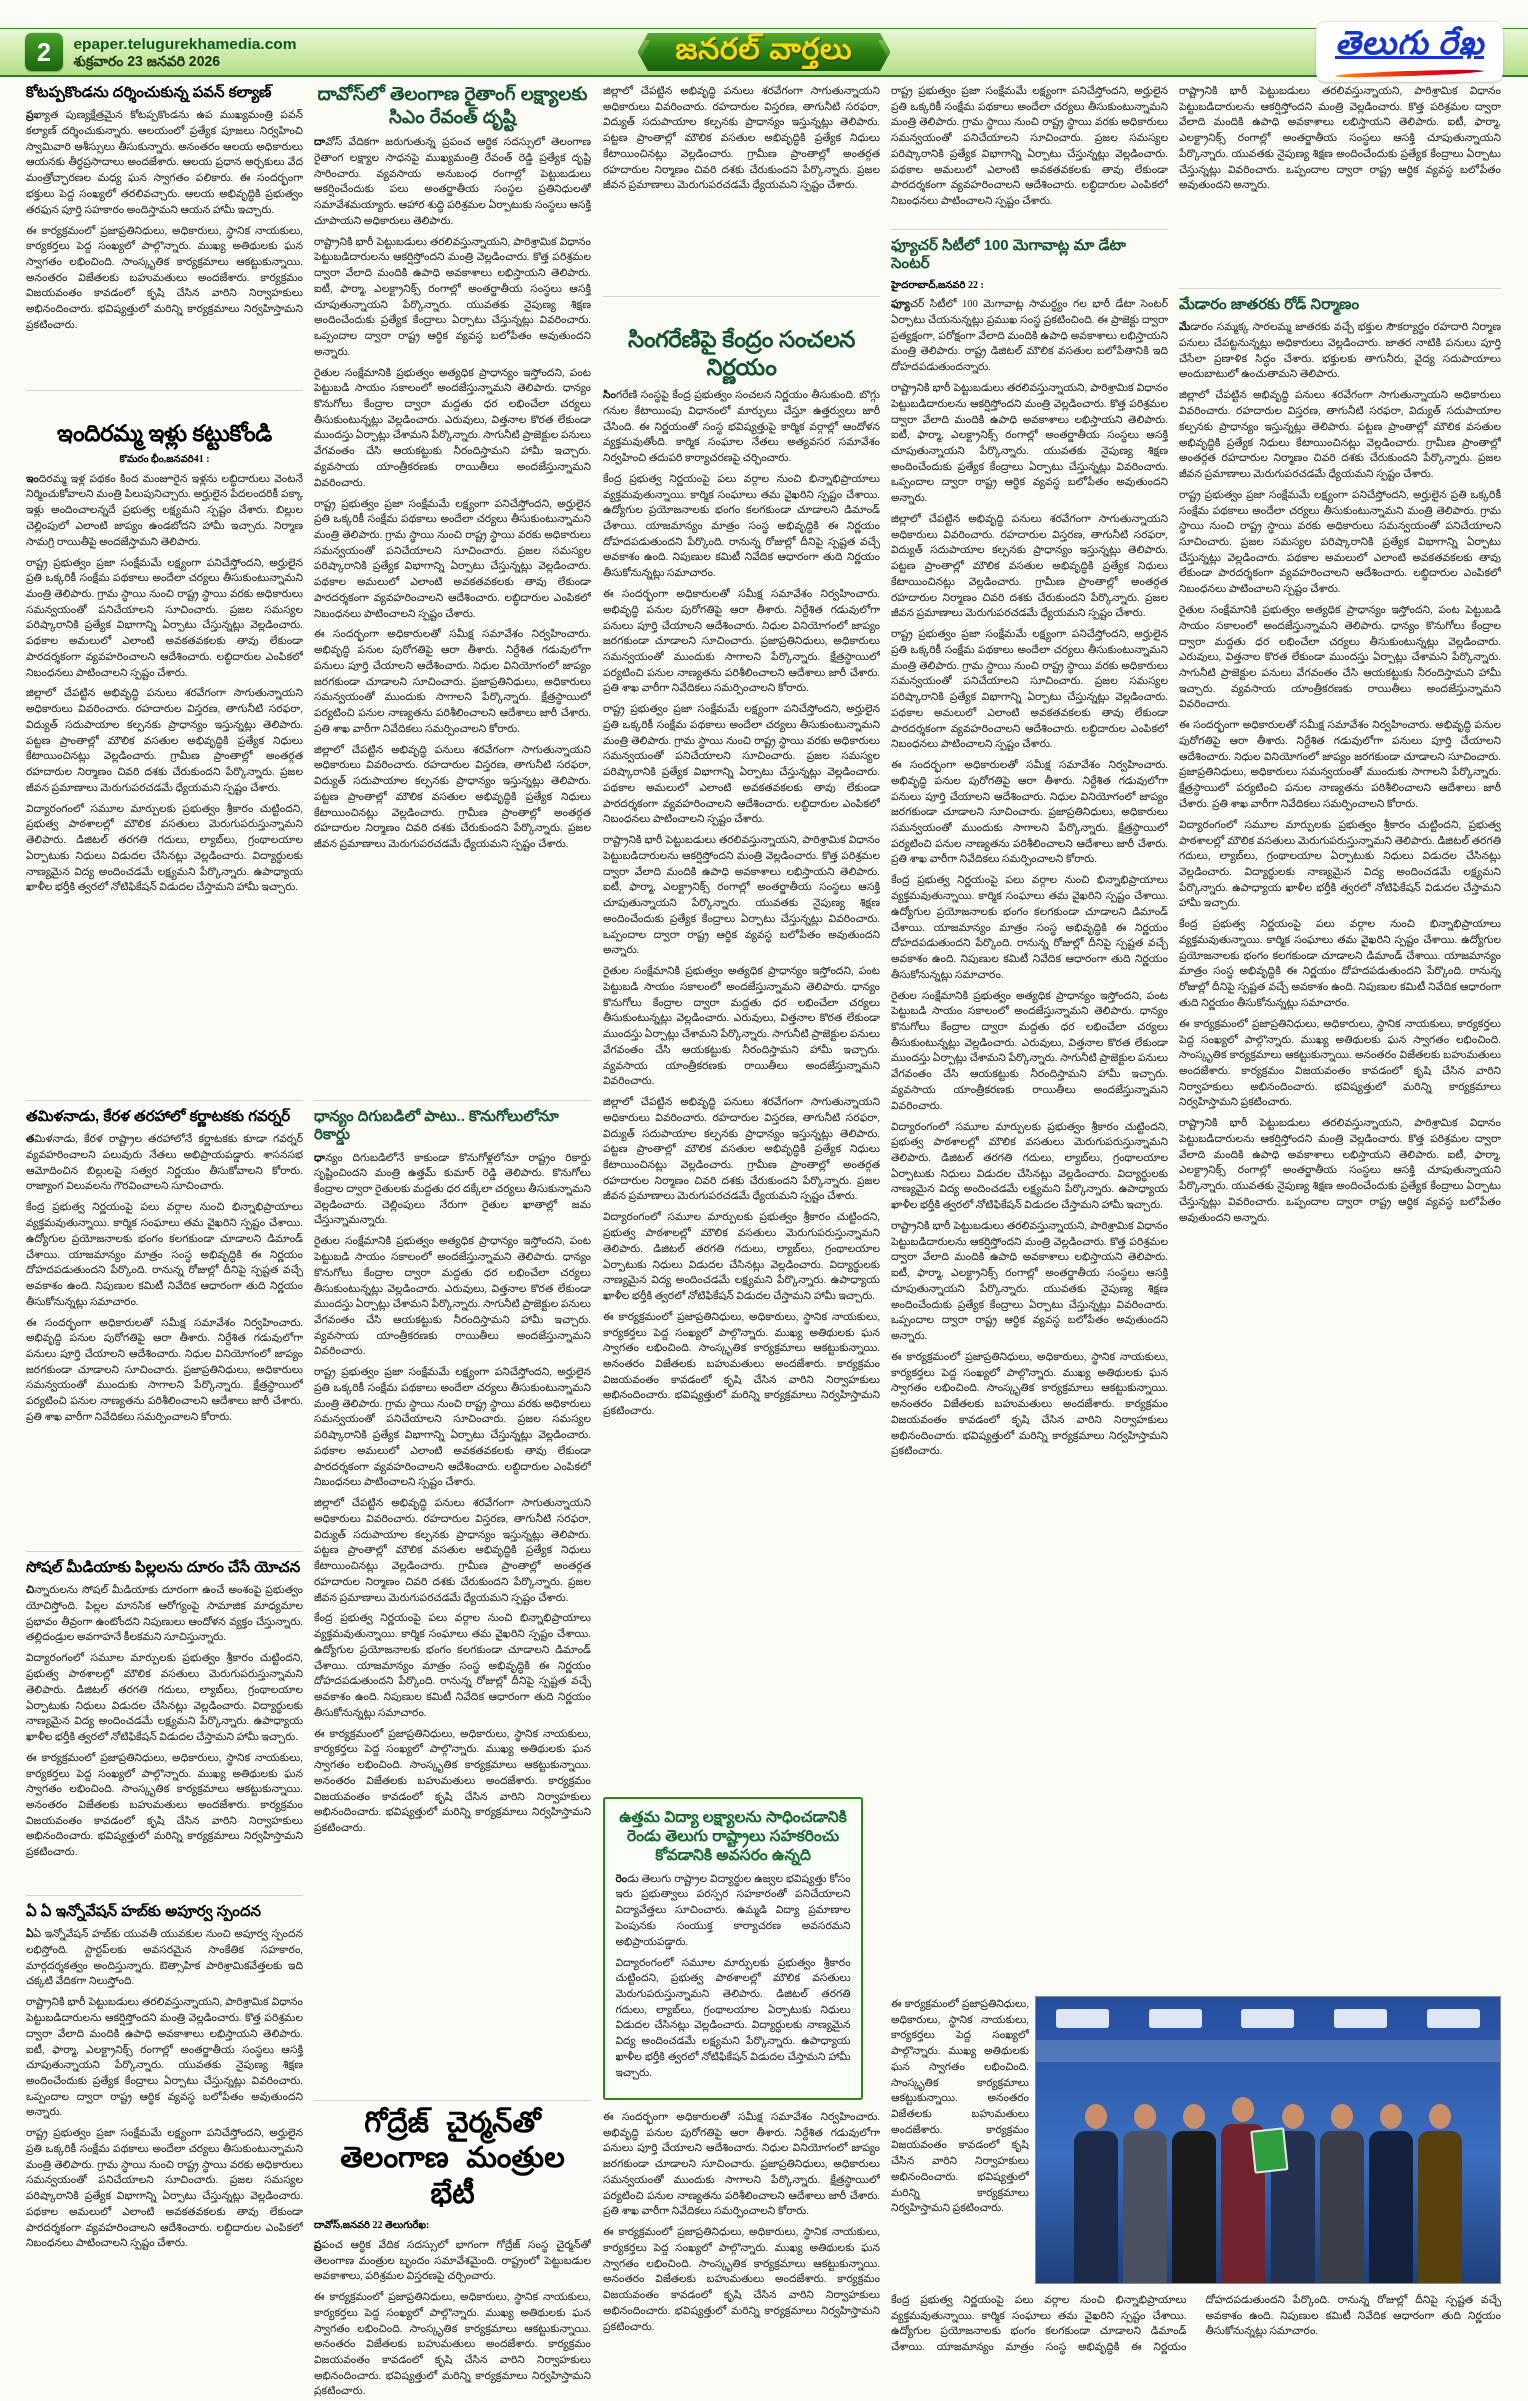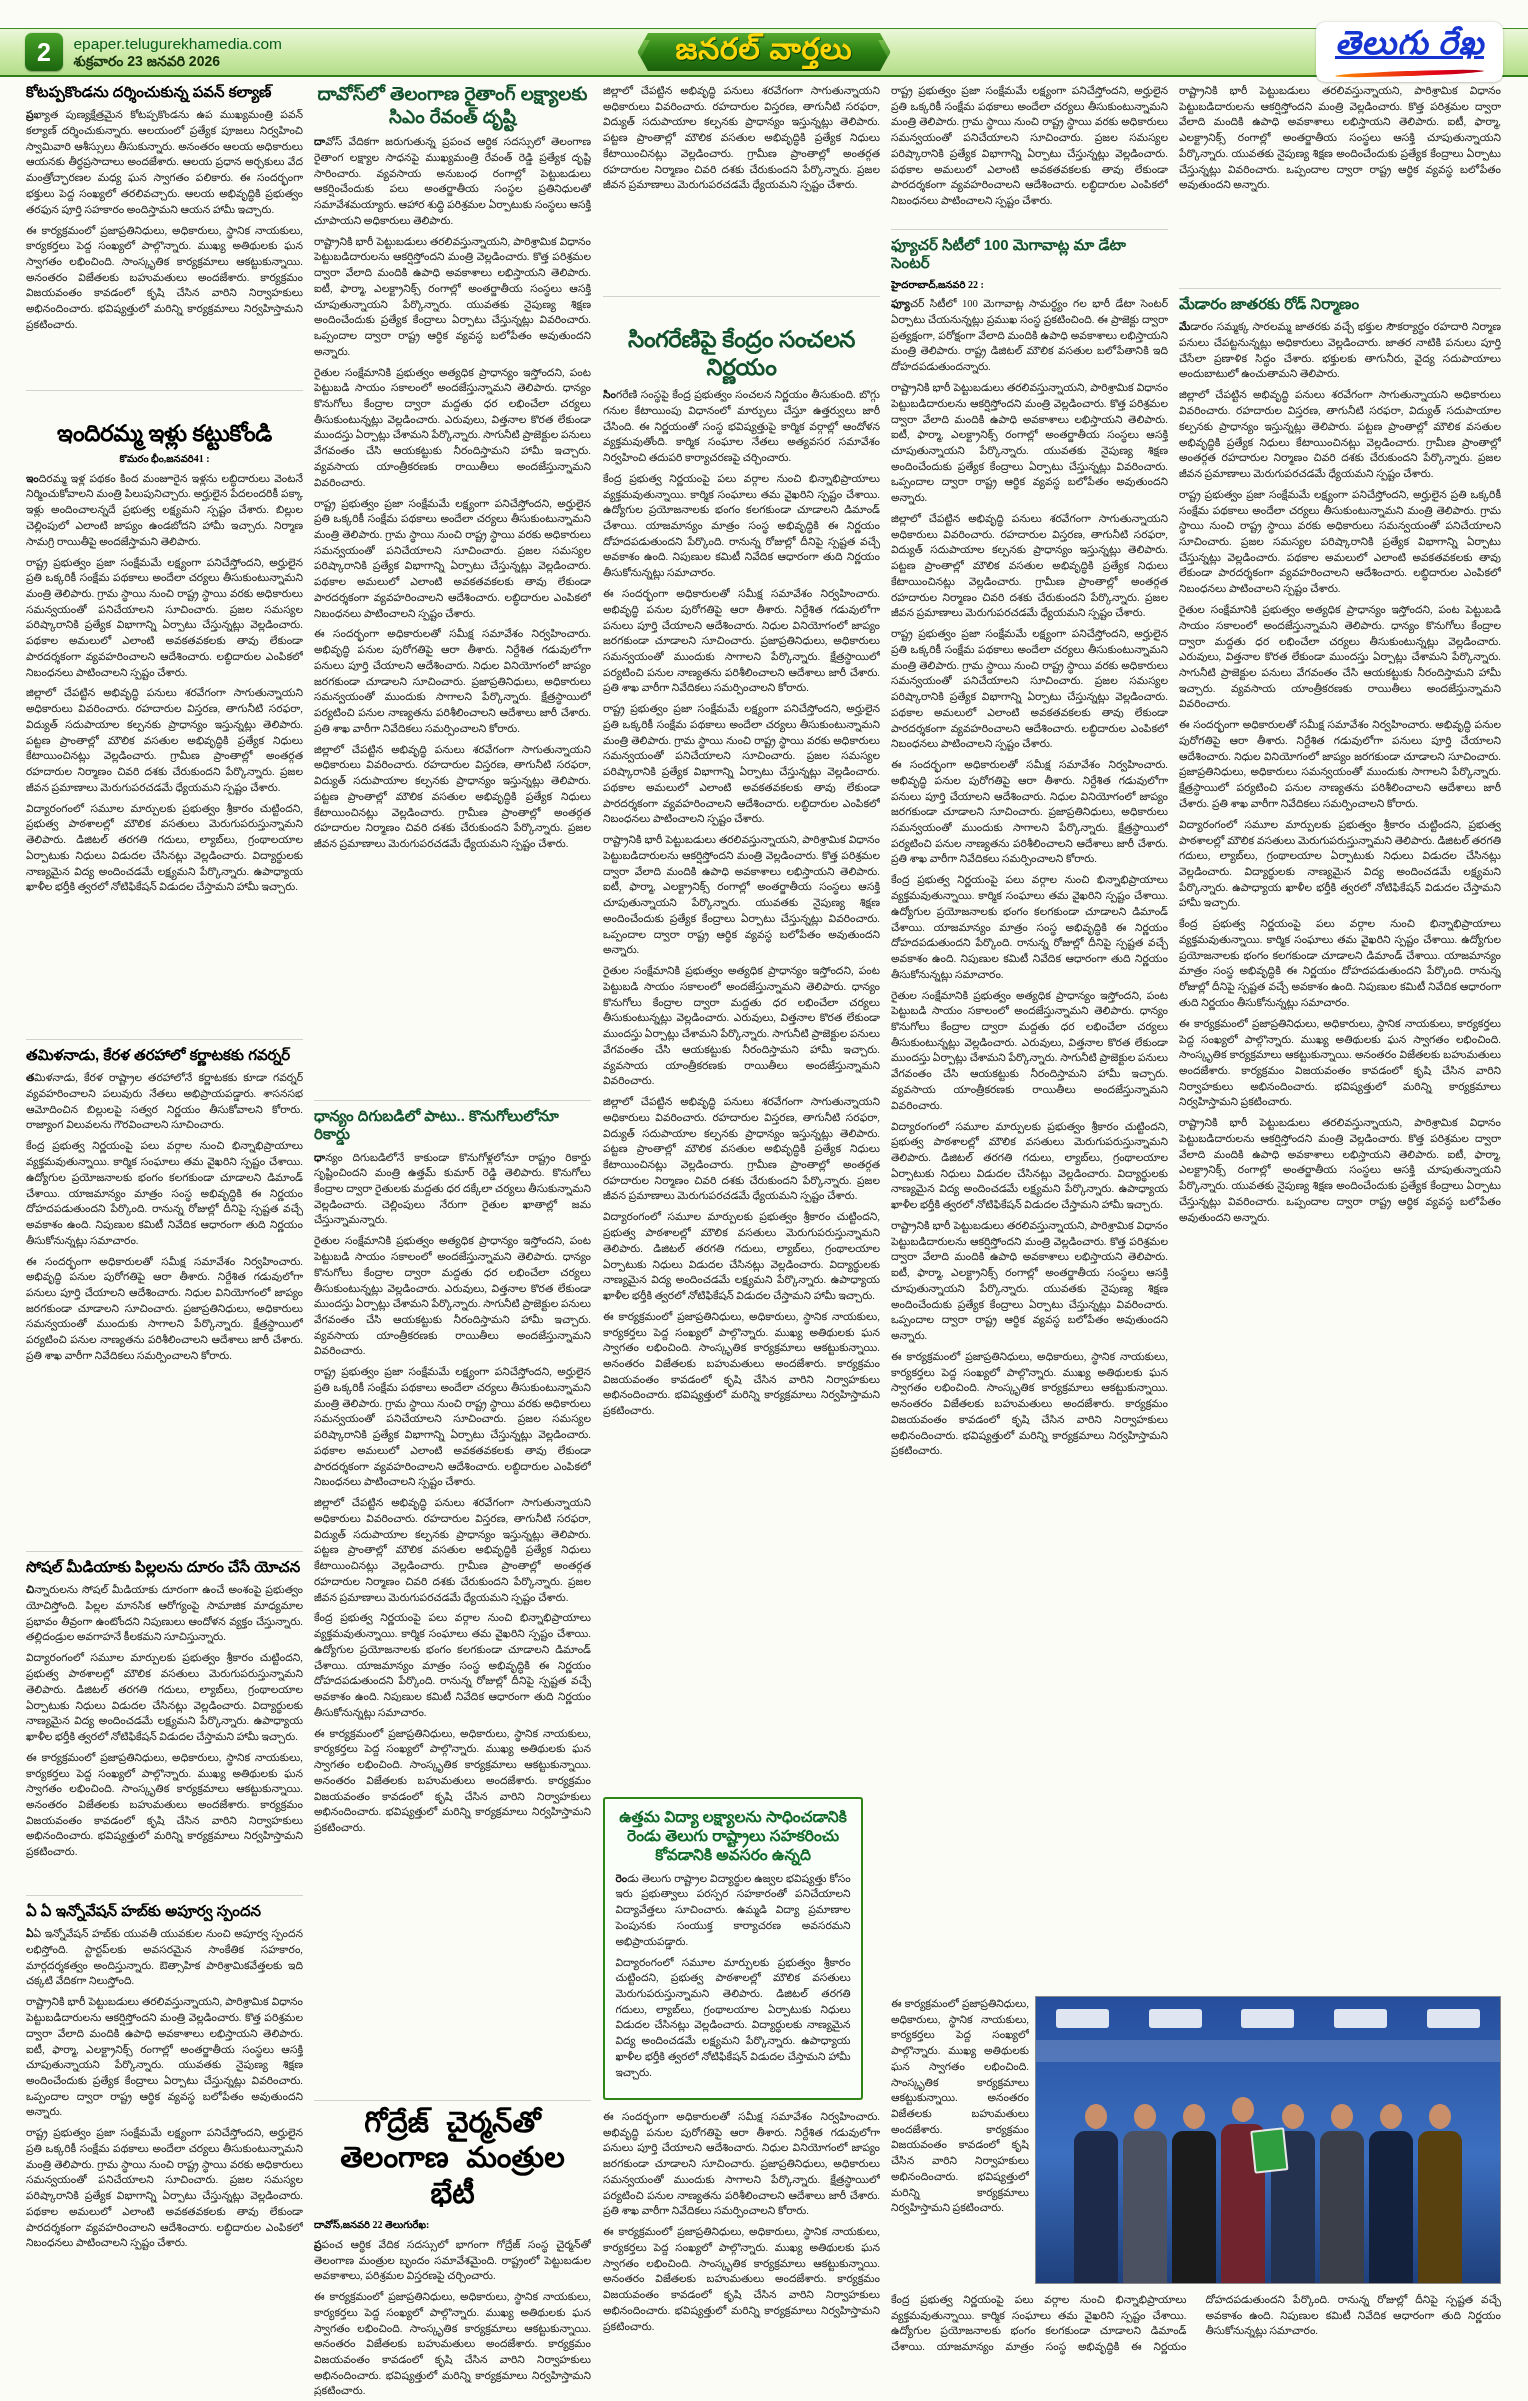--- a/index.html
+++ b/index.html
@@ -18,21 +18,21 @@
     font-family:"Liberation Sans","DejaVu Sans",sans-serif;
   }
   .page-badge {
     width:38px; height:38px; border-radius:6.7px; flex:0 0 auto;
     background:linear-gradient(180deg,#46a128,#1c660e);
     color:#fff; font-size:25px; font-weight:bold;
     display:flex; align-items:center; justify-content:center;
     box-shadow:0 0.7px 1.5px rgba(0,0,0,.35);
   }
   .site-block { margin-left:10.4px; line-height:1.15; }
-  .site { color:#0a5c1e; font-weight:normal; font-size:15.5px; }
+  .site { color:#0a5c1e; font-weight:bold; font-size:15.5px; }
   .edate { color:#17330c; font-weight:bold; font-size:14px; }
   .banner {
     position:absolute; left:50%; top:50%; transform:translate(-50%,-50%);
     height:38px; padding:0 38px; display:flex; align-items:center;
     background:linear-gradient(180deg,#57aa32 0%,#2e8414 45%,#1b5e0c 100%);
     clip-path:polygon(10.4px 0,calc(100% - 10.4px) 0,100% 50%,calc(100% - 10.4px) 100%,10.4px 100%,0 50%);
     box-shadow:0 0.7px 2.2px rgba(0,0,0,.3);
   }
   .banner-text {
     color:#ffd60a; font-weight:bold; font-size:30px; letter-spacing:0.7px;
@@ -133,21 +133,21 @@
 
   <article class="art rule" style="left:26px;top:390px;width:277px;height:704px">
     <h2 class="hl black sz-big">ఇందిరమ్మ ఇళ్లు కట్టుకోండి</h2>
     <p class="dateline center">కొమరం భీం,జనవరి41 :</p>
     <p class="body first">ఇందిరమ్మ ఇళ్ల పథకం కింద మంజూరైన ఇళ్లను లబ్ధిదారులు వెంటనే నిర్మించుకోవాలని మంత్రి పిలుపునిచ్చారు. అర్హులైన పేదలందరికీ పక్కా ఇళ్లు అందించాలన్నదే ప్రభుత్వ లక్ష్యమని స్పష్టం చేశారు. బిల్లుల చెల్లింపులో ఎలాంటి జాప్యం ఉండబోదని హామీ ఇచ్చారు. నిర్మాణ సామగ్రి రాయితీపై అందజేస్తామని తెలిపారు.</p>
     <p class="body">రాష్ట్ర ప్రభుత్వం ప్రజా సంక్షేమమే లక్ష్యంగా పనిచేస్తోందని, అర్హులైన ప్రతి ఒక్కరికీ సంక్షేమ పథకాలు అందేలా చర్యలు తీసుకుంటున్నామని మంత్రి తెలిపారు. గ్రామ స్థాయి నుంచి రాష్ట్ర స్థాయి వరకు అధికారులు సమన్వయంతో పనిచేయాలని సూచించారు. ప్రజల సమస్యల పరిష్కారానికి ప్రత్యేక విభాగాన్ని ఏర్పాటు చేస్తున్నట్లు వెల్లడించారు. పథకాల అమలులో ఎలాంటి అవకతవకలకు తావు లేకుండా పారదర్శకంగా వ్యవహరించాలని ఆదేశించారు. లబ్ధిదారుల ఎంపికలో నిబంధనలు పాటించాలని స్పష్టం చేశారు.</p>
     <p class="body">జిల్లాలో చేపట్టిన అభివృద్ధి పనులు శరవేగంగా సాగుతున్నాయని అధికారులు వివరించారు. రహదారుల విస్తరణ, తాగునీటి సరఫరా, విద్యుత్ సదుపాయాల కల్పనకు ప్రాధాన్యం ఇస్తున్నట్లు తెలిపారు. పట్టణ ప్రాంతాల్లో మౌలిక వసతుల అభివృద్ధికి ప్రత్యేక నిధులు కేటాయించినట్లు వెల్లడించారు. గ్రామీణ ప్రాంతాల్లో అంతర్గత రహదారుల నిర్మాణం చివరి దశకు చేరుకుందని పేర్కొన్నారు. ప్రజల జీవన ప్రమాణాలు మెరుగుపరచడమే ధ్యేయమని స్పష్టం చేశారు.</p>
     <p class="body">విద్యారంగంలో సమూల మార్పులకు ప్రభుత్వం శ్రీకారం చుట్టిందని, ప్రభుత్వ పాఠశాలల్లో మౌలిక వసతులు మెరుగుపరుస్తున్నామని తెలిపారు. డిజిటల్ తరగతి గదులు, ల్యాబ్‌లు, గ్రంథాలయాల ఏర్పాటుకు నిధులు విడుదల చేసినట్లు వెల్లడించారు. విద్యార్థులకు నాణ్యమైన విద్య అందించడమే లక్ష్యమని పేర్కొన్నారు. ఉపాధ్యాయ ఖాళీల భర్తీకి త్వరలో నోటిఫికేషన్ విడుదల చేస్తామని హామీ ఇచ్చారు.</p>
   </article>
 
-  <article class="art rule" style="left:26px;top:1039px;width:277px;height:445px">
+  <article class="art rule" style="left:26px;top:1100px;width:277px;height:445px">
     <h2 class="hl black sz-sub">తమిళనాడు, కేరళ తరహాలో కర్ణాటకకు గవర్నర్</h2>
     <p class="body first">తమిళనాడు, కేరళ రాష్ట్రాల తరహాలోనే కర్ణాటకకు కూడా గవర్నర్ వ్యవహరించాలని పలువురు నేతలు అభిప్రాయపడ్డారు. శాసనసభ ఆమోదించిన బిల్లులపై సత్వర నిర్ణయం తీసుకోవాలని కోరారు. రాజ్యాంగ విలువలను గౌరవించాలని సూచించారు.</p>
     <p class="body">కేంద్ర ప్రభుత్వ నిర్ణయంపై పలు వర్గాల నుంచి భిన్నాభిప్రాయాలు వ్యక్తమవుతున్నాయి. కార్మిక సంఘాలు తమ వైఖరిని స్పష్టం చేశాయి. ఉద్యోగుల ప్రయోజనాలకు భంగం కలగకుండా చూడాలని డిమాండ్ చేశాయి. యాజమాన్యం మాత్రం సంస్థ అభివృద్ధికి ఈ నిర్ణయం దోహదపడుతుందని పేర్కొంది. రానున్న రోజుల్లో దీనిపై స్పష్టత వచ్చే అవకాశం ఉంది. నిపుణుల కమిటీ నివేదిక ఆధారంగా తుది నిర్ణయం తీసుకోనున్నట్లు సమాచారం.</p>
     <p class="body">ఈ సందర్భంగా అధికారులతో సమీక్ష సమావేశం నిర్వహించారు. అభివృద్ధి పనుల పురోగతిపై ఆరా తీశారు. నిర్దేశిత గడువులోగా పనులు పూర్తి చేయాలని ఆదేశించారు. నిధుల వినియోగంలో జాప్యం జరగకుండా చూడాలని సూచించారు. ప్రజాప్రతినిధులు, అధికారులు సమన్వయంతో ముందుకు సాగాలని పేర్కొన్నారు. క్షేత్రస్థాయిలో పర్యటించి పనుల నాణ్యతను పరిశీలించాలని ఆదేశాలు జారీ చేశారు. ప్రతి శాఖ వారీగా నివేదికలు సమర్పించాలని కోరారు.</p>
   </article>
 
   <article class="art rule" style="left:26px;top:1551px;width:277px;height:338px">
     <h2 class="hl black sz-sub">సోషల్ మీడియాకు పిల్లలను దూరం చేసే యోచన</h2>
     <p class="body first">చిన్నారులను సోషల్ మీడియాకు దూరంగా ఉంచే అంశంపై ప్రభుత్వం యోచిస్తోంది. పిల్లల మానసిక ఆరోగ్యంపై సామాజిక మాధ్యమాల ప్రభావం తీవ్రంగా ఉంటోందని నిపుణులు ఆందోళన వ్యక్తం చేస్తున్నారు. తల్లిదండ్రుల అవగాహనే కీలకమని సూచిస్తున్నారు.</p>
     <p class="body">విద్యారంగంలో సమూల మార్పులకు ప్రభుత్వం శ్రీకారం చుట్టిందని, ప్రభుత్వ పాఠశాలల్లో మౌలిక వసతులు మెరుగుపరుస్తున్నామని తెలిపారు. డిజిటల్ తరగతి గదులు, ల్యాబ్‌లు, గ్రంథాలయాల ఏర్పాటుకు నిధులు విడుదల చేసినట్లు వెల్లడించారు. విద్యార్థులకు నాణ్యమైన విద్య అందించడమే లక్ష్యమని పేర్కొన్నారు. ఉపాధ్యాయ ఖాళీల భర్తీకి త్వరలో నోటిఫికేషన్ విడుదల చేస్తామని హామీ ఇచ్చారు.</p>

